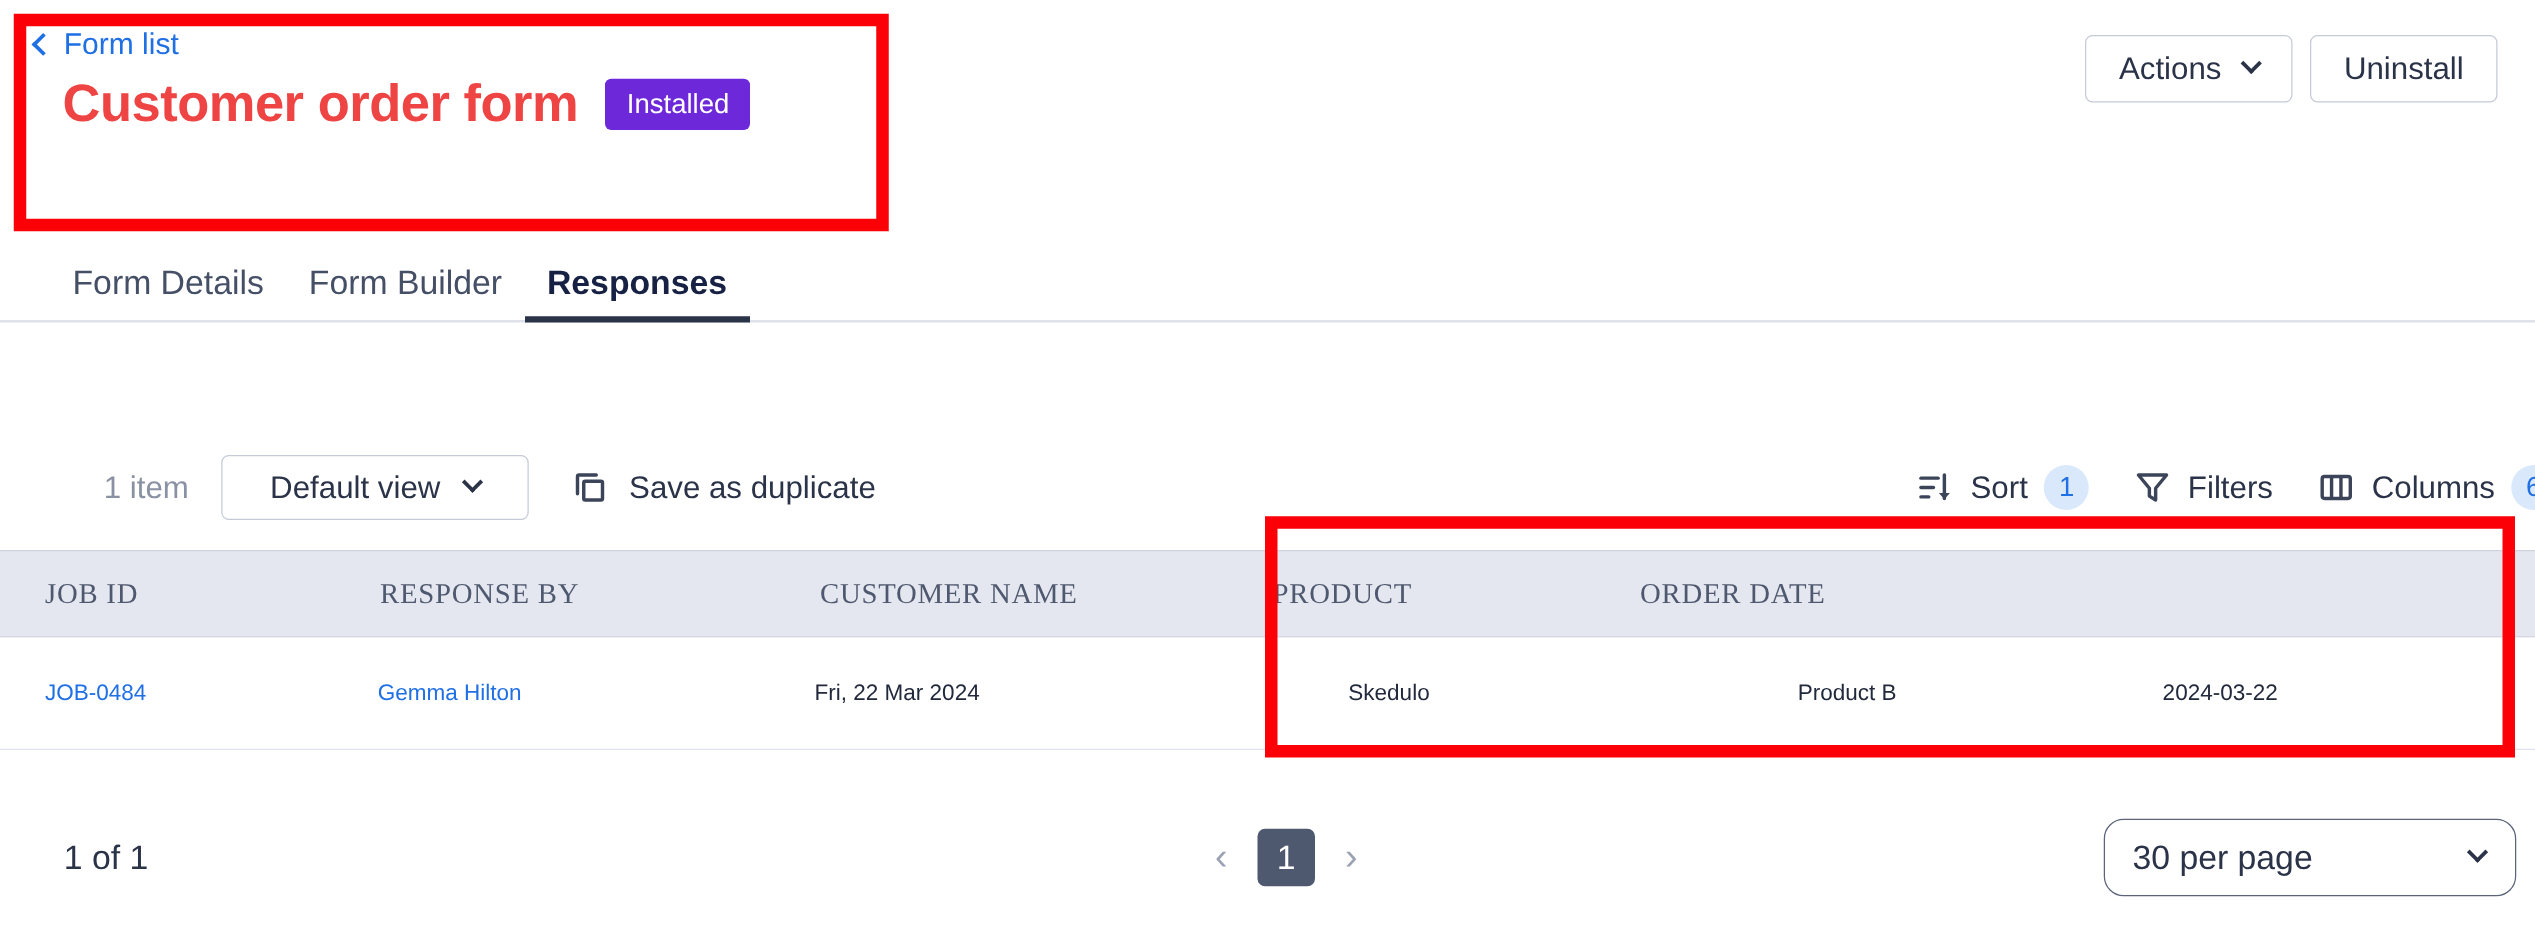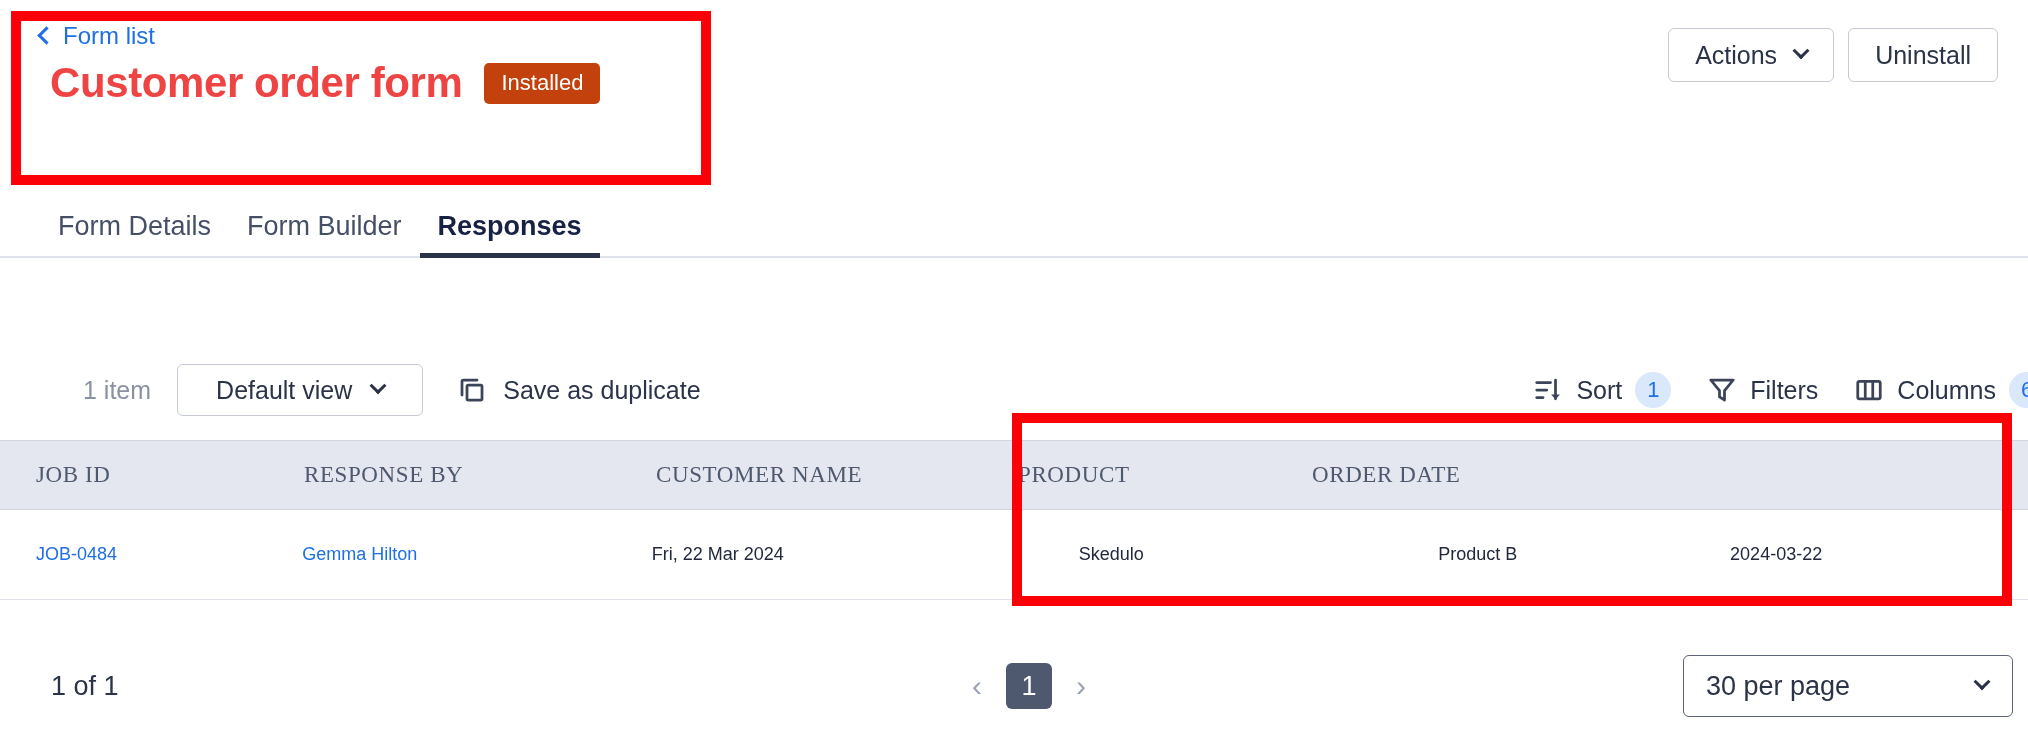--- a/index.html
+++ b/index.html
@@ -19,21 +19,21 @@
   .page { position: relative; width: 2028px; height: 754px; }
 
   .header {
     position: absolute;
     left: 0; top: 0;
     width: 2028px; height: 184px;
     background: #fff;
   }
   .back-link {
     position: absolute;
-    left: 40px; top: 22px;
+    left: 28px; top: 22px;
     display: flex; align-items: center; gap: 10px;
     color: #1f6fe5;
     font-size: 24px;
     text-decoration: none;
     cursor: pointer;
   }
   .back-chev {
     display: inline-block;
     width: 13px; height: 13px;
     border-left: 3px solid #1f6fe5;
@@ -48,21 +48,21 @@
   }
   .page-title {
     font-size: 42px;
     font-weight: bold;
     color: #ef4444;
     letter-spacing: -0.4px;
     line-height: 1.1;
     margin-left: 14px;
   }
   .badge-installed {
-    background: #c2410c;
+    background: #6d28d9;
     color: #ffffff;
     font-size: 22px;
     padding: 9px 17px 10px;
     border-radius: 5px;
     line-height: 1;
     white-space: nowrap;
   }
 
   .header-actions {
     position: absolute;
@@ -228,21 +228,21 @@
     background: #4e586e;
     color: #fff;
     min-width: 46px; height: 46px;
     border-radius: 6px;
     display: flex; align-items: center; justify-content: center;
     font-size: 27px; cursor: pointer;
   }
   .per-page {
     margin-left: auto;
     border: 1px solid #5b6478;
-    border-radius: 6px;
+    border-radius: 16px;
     height: 62px; width: 330px;
     display: flex; align-items: center;
     padding: 0 22px;
     font-size: 27px; color: #2b3348;
     background: #fff; cursor: pointer;
     position: relative;
   }
   .per-page .chev-down {
     position: absolute; right: 24px;
     border-color: #2b3348;

